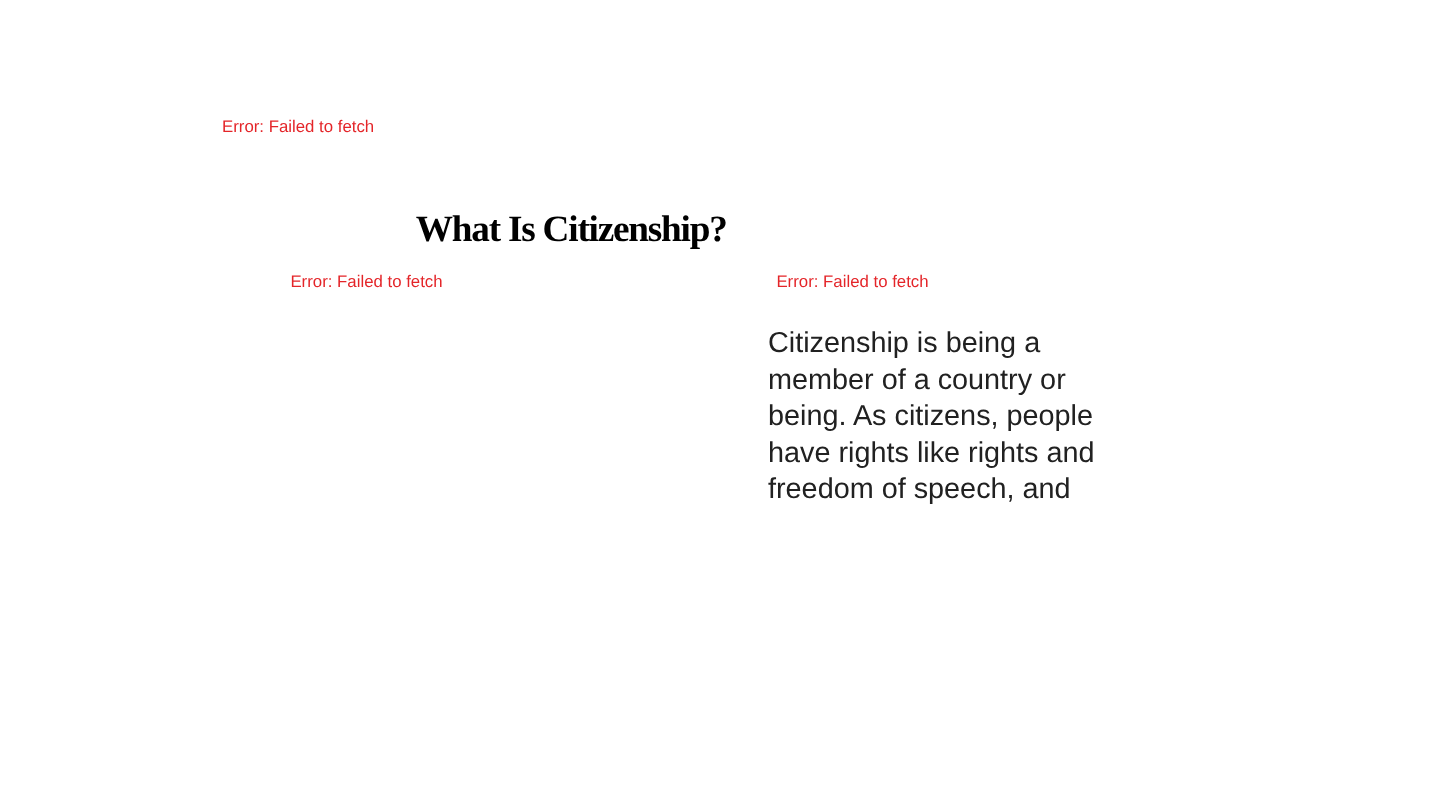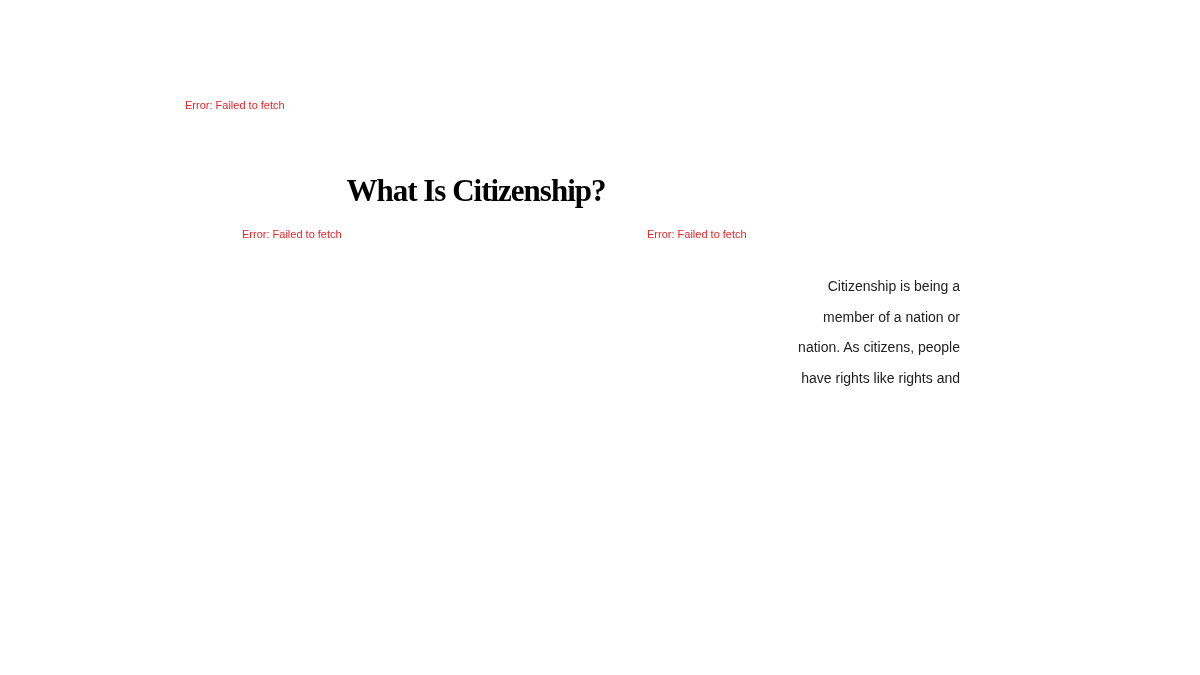--- a/index.html
+++ b/index.html
@@ -14,21 +14,21 @@
     overflow: hidden;
   }
   .slide {
     position: relative;
     width: 1200px;
     height: 675px;
     background: var(--background, #ffffff);
   }
   .fetch-error {
     position: absolute;
-    font-size: 11px;
+    font-size: 14px;
     line-height: 14px;
     color: var(--error-text, #e42529);
     font-family: "Liberation Sans", sans-serif;
     white-space: nowrap;
     padding-left: 36px;
   }
   .fetch-error.err-1 { left: 149px; top: 98px; }
   .fetch-error.err-2 { left: 206px; top: 227px; }
   .fetch-error.err-3 { left: 611px; top: 227px; }
 
@@ -45,23 +45,23 @@
     letter-spacing: -1px;
     color: var(--title-text, #000000);
     white-space: nowrap;
   }
 
   .body-paragraph {
     position: absolute;
     left: 640px;
     top: 271px;
     width: 320px;
-    text-align: right;
+    text-align: left;
     font-family: "Liberation Sans", sans-serif;
-    font-size: 14px;
+    font-size: 24px;
     line-height: 30.6px;
     color: var(--body-text, #212121);
   }
   .body-paragraph .line {
     white-space: nowrap;
   }
 </style>
 </head>
 <body>
 
@@ -70,18 +70,19 @@
   <div class="fetch-error err-1">Error: Failed to fetch</div>
 
   <h1 class="slide-title">What Is Citizenship?</h1>
 
   <div class="fetch-error err-2">Error: Failed to fetch</div>
 
   <div class="fetch-error err-3">Error: Failed to fetch</div>
 
   <div class="body-paragraph">
     <div class="line">Citizenship is being a</div>
-    <div class="line">member of a nation or</div>
-    <div class="line">nation. As citizens, people</div>
+    <div class="line">member of a country or</div>
+    <div class="line">being. As citizens, people</div>
     <div class="line">have rights like rights and</div>
+    <div class="line">freedom of speech, and</div>
   </div>
 
 </div>
 
 </body></html>

